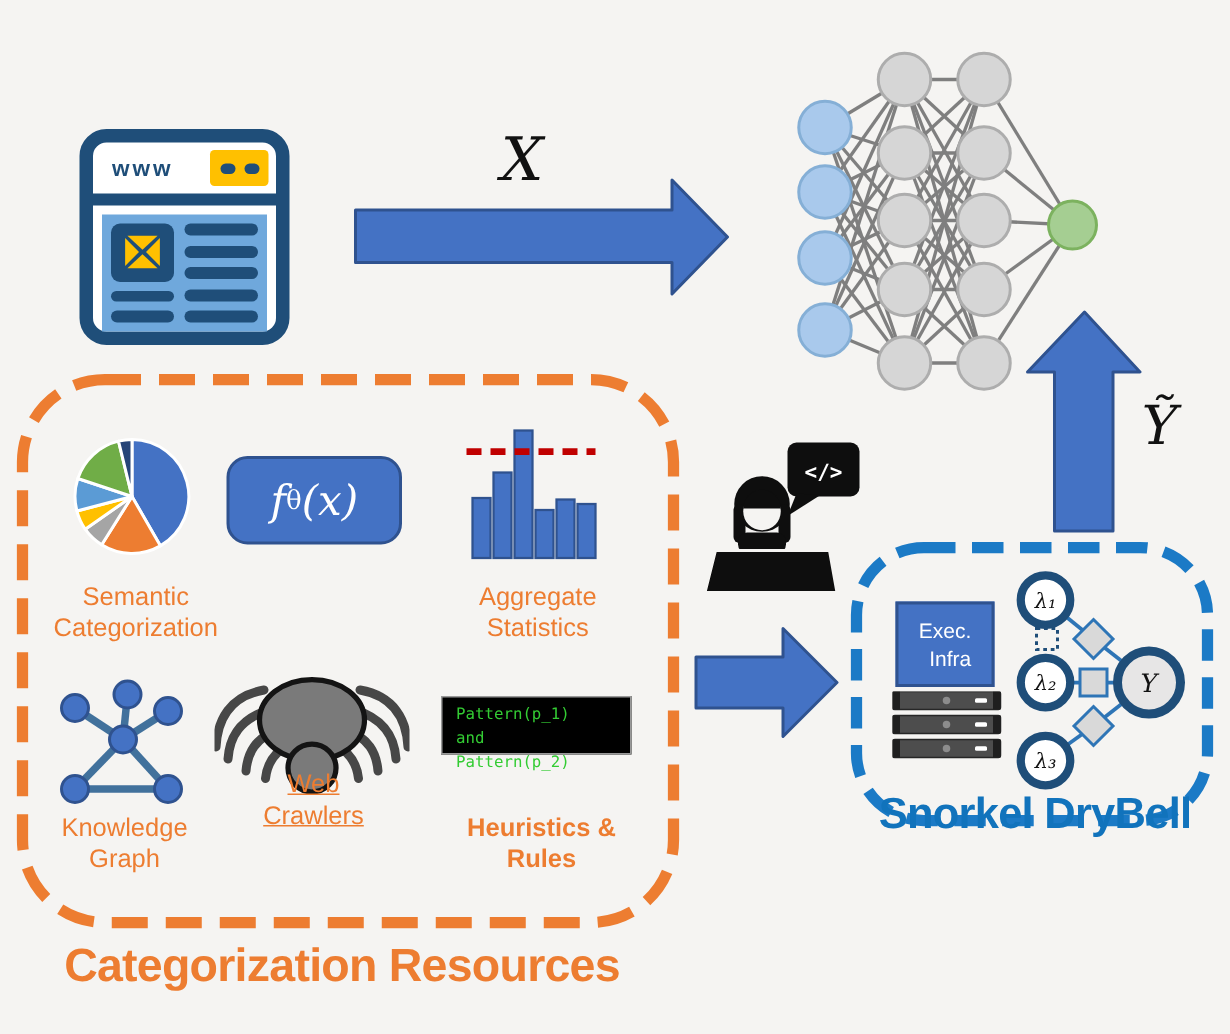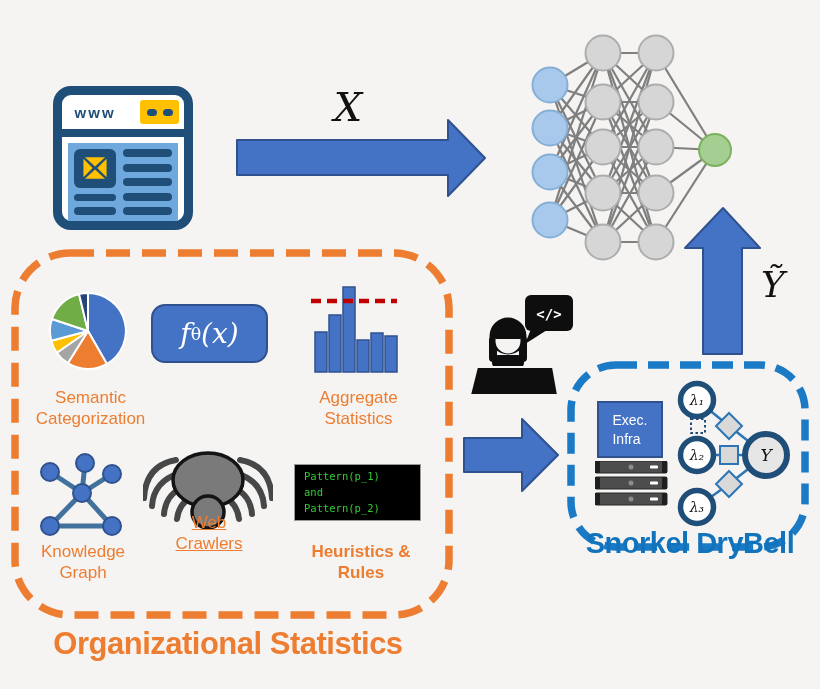--- a/index.html
+++ b/index.html
@@ -38,32 +38,32 @@
   .f-box sub{font-size:0.62em;font-style:normal;}
 
   .res-label{color:var(--orange);font-size:17px;line-height:1.22;text-align:center;white-space:pre-line;}
   .lab-sem{left:8px;top:388px;width:165px;}
   .lab-tag{left:130px;top:385px;width:165px;}
   .lab-agg{left:296px;top:388px;width:125px;}
   .lab-kg{left:18px;top:542px;width:130px;}
   .lab-web{left:150px;top:513px;width:118px;text-decoration:underline;}
   .lab-heu{left:297px;top:542px;width:128px;font-weight:bold;}
 
-  .terminal{left:294px;top:464px;width:127px;height:57px;background:#000;border:1px solid #999;
+  .terminal{left:294px;top:464px;width:127px;height:39px;background:#000;border:1px solid #999;
             box-sizing:border-box;color:var(--terminal-green);font-family:"DejaVu Sans Mono",monospace;
             font-size:10.5px;line-height:1.5;padding:4px 9px;white-space:pre-line;}
 
   .org-title{left:38px;top:626px;width:380px;text-align:center;color:var(--orange);
              font-size:31px;font-weight:bold;letter-spacing:-0.5px;}
   .snorkel-title{left:574px;top:527px;width:232px;text-align:center;color:var(--snorkel-text);
              font-size:29px;font-weight:bold;letter-spacing:-0.5px;}
 
   .exec{left:597px;top:401px;width:66px;height:57px;background:var(--arrow-blue);
         border:2px solid var(--arrow-edge);box-sizing:border-box;color:#fff;font-size:14px;
-        display:flex;align-items:center;justify-content:center;text-align:left;
+        display:flex;align-items:center;justify-content:center;text-align:right;
         line-height:1.35;white-space:pre-line;}
 </style>
 </head>
 <body>
 
 <div class="stage">
 
   <div class="abs browser">
     <div class="b-head">
       <div class="b-www">www</div>
@@ -247,21 +247,21 @@
 and
 Pattern(p_2)</div>
 
   <div class="abs res-label lab-kg">Knowledge
 Graph</div>
   <div class="abs res-label lab-web">Web
 Crawlers</div>
   <div class="abs res-label lab-heu">Heuristics &amp;
 Rules</div>
 
-  <div class="abs org-title">Organizational Statistics</div>
+  <div class="abs org-title">Categorization Resources</div>
 
   <svg class="abs" style="left:465px;top:292px" width="115" height="112">
     <g>
       <rect x="60" y="3" width="48" height="36" rx="6" fill="#0E0E0E"></rect>
       <polygon points="66,37 60,52 82,38" fill="#0E0E0E"></polygon>
       <text x="84" y="27" text-anchor="middle" fill="#fff" font-family="DejaVu Sans Mono, monospace" font-size="14" font-weight="bold">&lt;/&gt;</text>
     </g>
     <circle cx="43" cy="44" r="18.5" fill="#0E0E0E"></circle>
     <rect x="24" y="44" width="8" height="26" rx="4" fill="#0E0E0E"></rect>
     <rect x="54" y="44" width="8" height="26" rx="4" fill="#0E0E0E"></rect>

